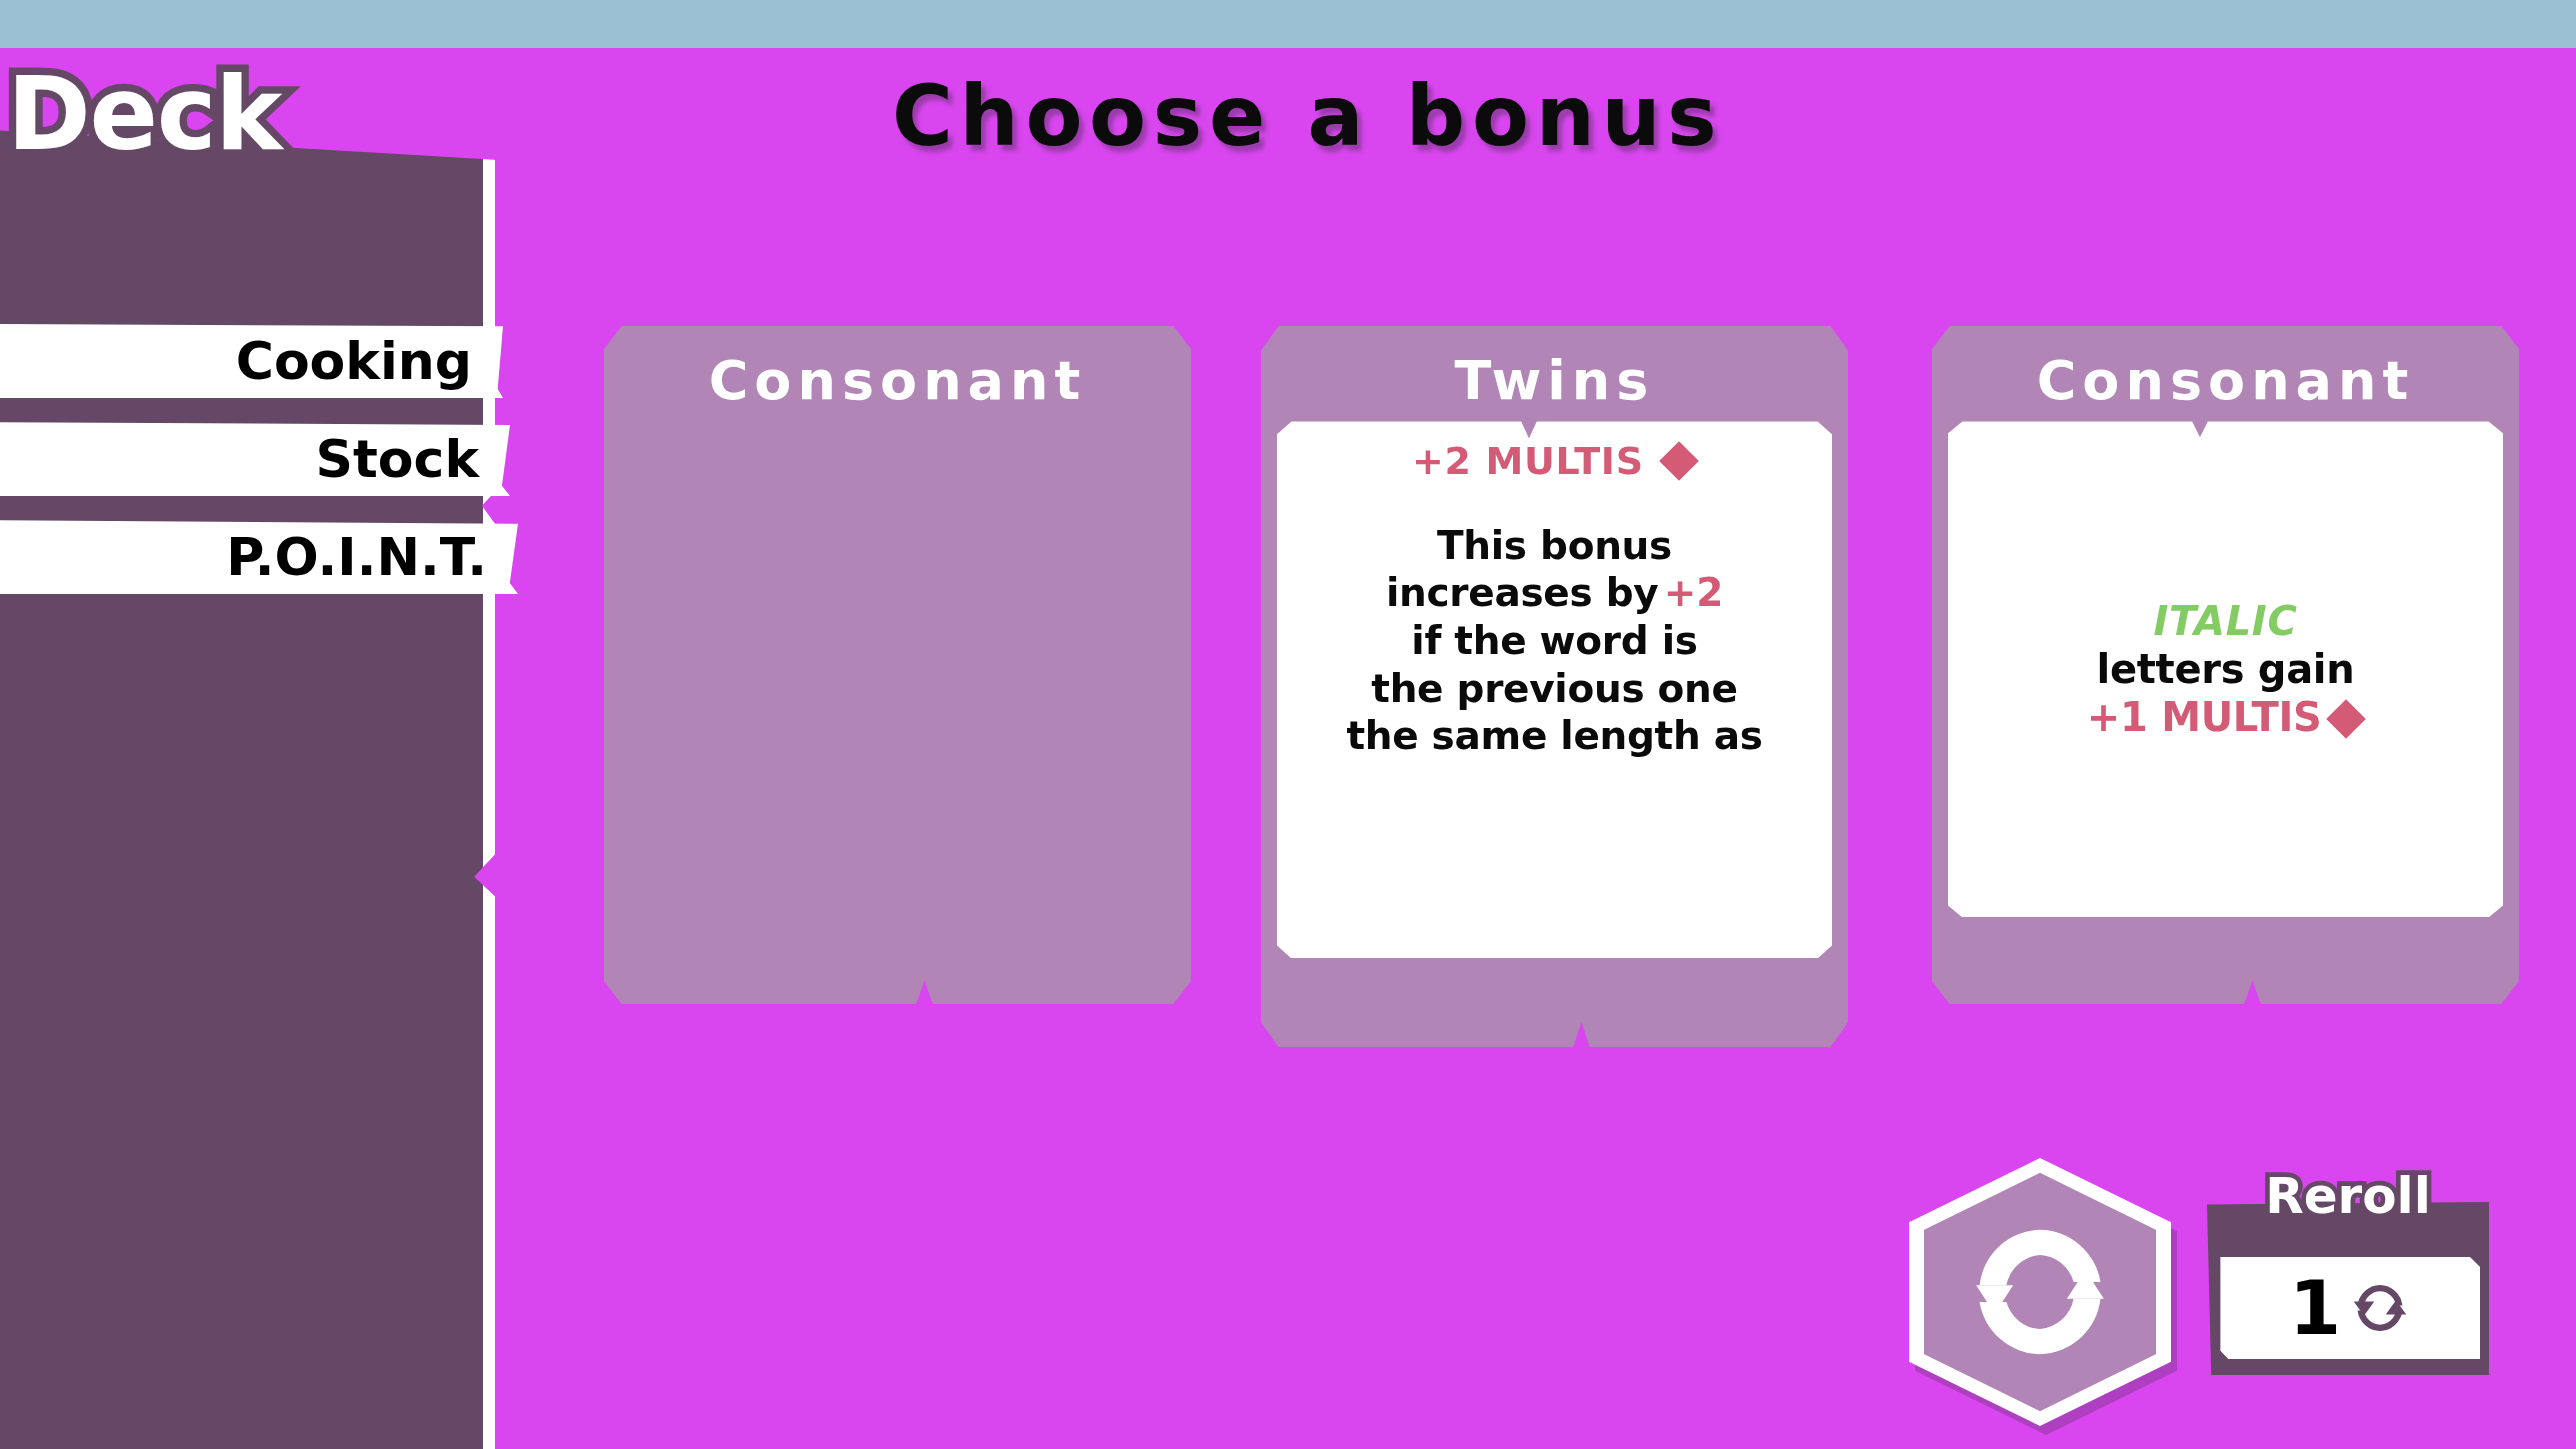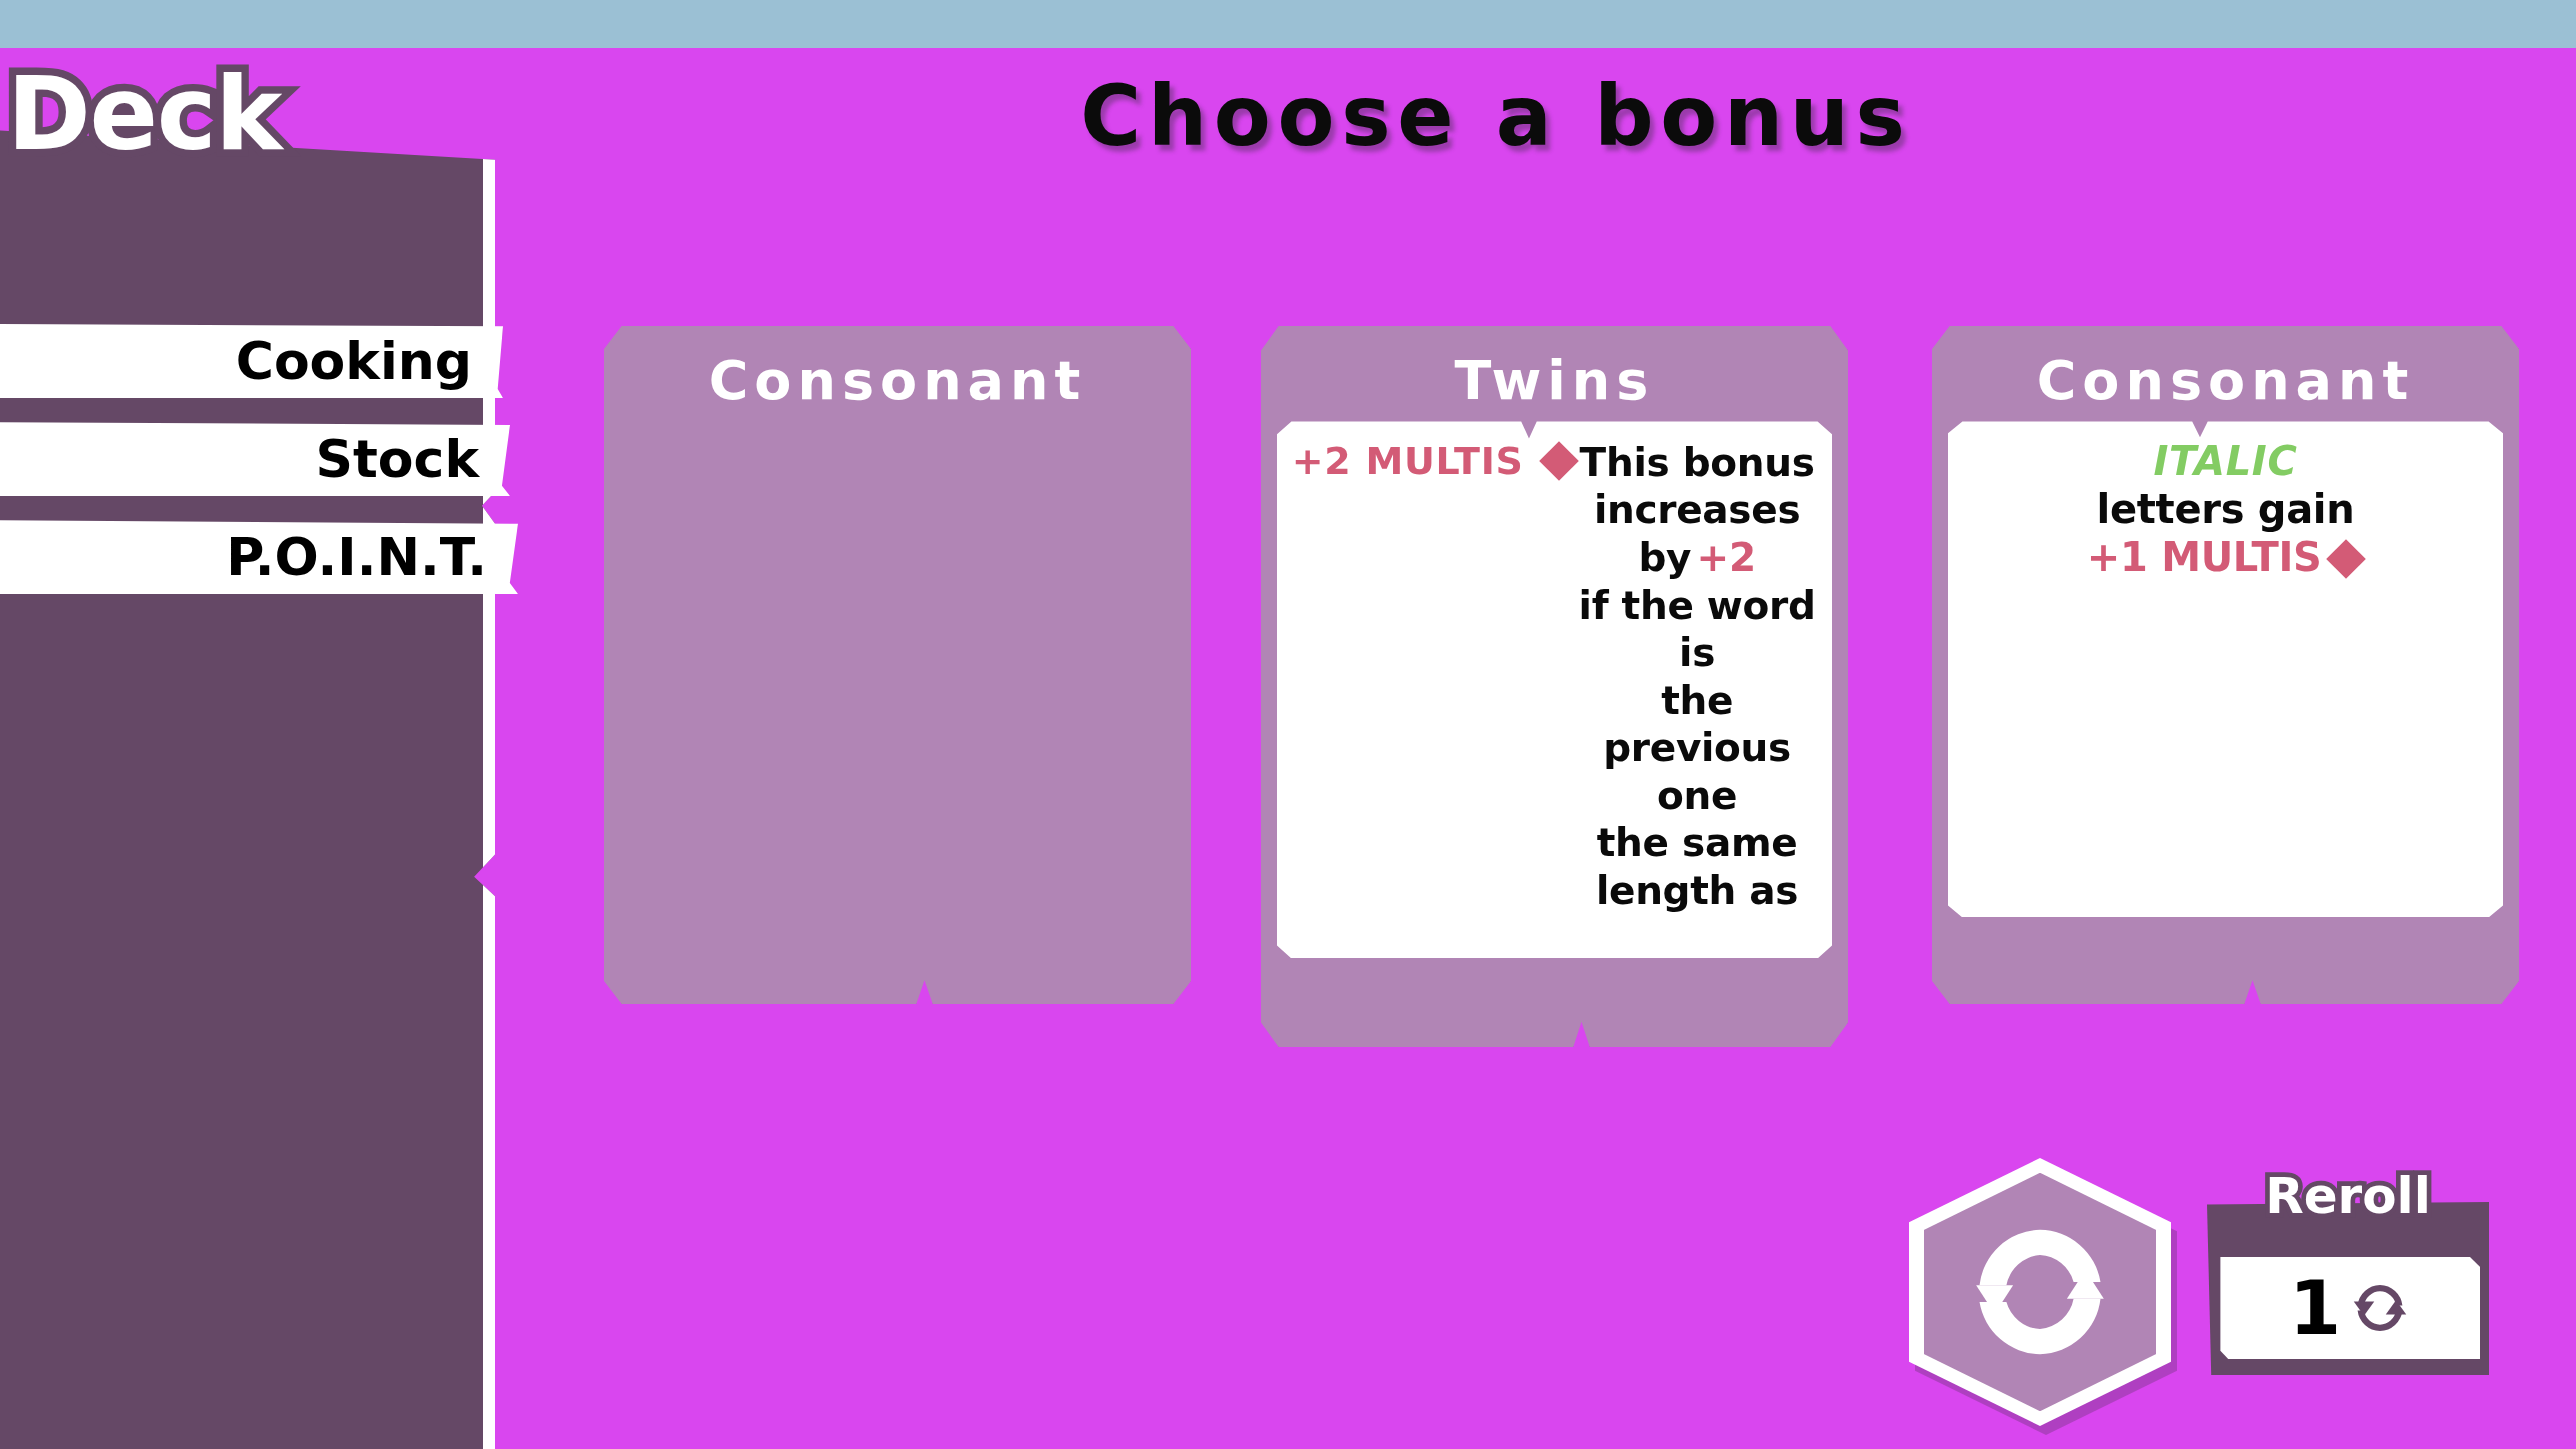--- a/index.html
+++ b/index.html
@@ -83,21 +83,21 @@
     letter-spacing: 0px;
     white-space: nowrap;
   }
 
   
   #page-title {
     position: absolute;
     left: 892px;
     top: 20px;
     width: 1208px;
-    text-align: center;
+    text-align: left;
     font-family: "DejaVu Sans", sans-serif;
     font-size: 83px;
     font-weight: bold;
     color: #0b0b0b;
     letter-spacing: 6.7px;
     text-shadow: 4.7px 6px 4.7px rgba(40,40,50,0.35);
   }
 
   
   #cards-row {
@@ -139,22 +139,22 @@
   .card-face {
     position: relative;
     margin: 0 16px 16px 16px;
     background: #ffffff;
     clip-path: polygon(
       0 2.4%, 2.6% 0, 44% 0, 45.4% 3.2%, 46.8% 0, 97.4% 0,
       100% 2.4%, 100% 97.6%, 97.4% 100%,
       2.6% 100%, 0 97.6%
     );
     display: flex;
-    flex-direction: row;
-    align-items: flex-start;
+    flex-direction: column;
+    align-items: center;
     box-sizing: border-box;
   }
   .bonus-card.c1 .card-face { height: 496px; justify-content: center; padding: 16px 17.4px; }
   .bonus-card.c2 .card-face { height: 537px; justify-content: flex-start; padding: 17.4px 14.8px; }
   .bonus-card.c3 .card-face { height: 496px; justify-content: center; padding: 16px 24px; }
 
   .multis-head {
     font-family: "DejaVu Sans", sans-serif;
     font-size: 38px;
     font-weight: bold;

